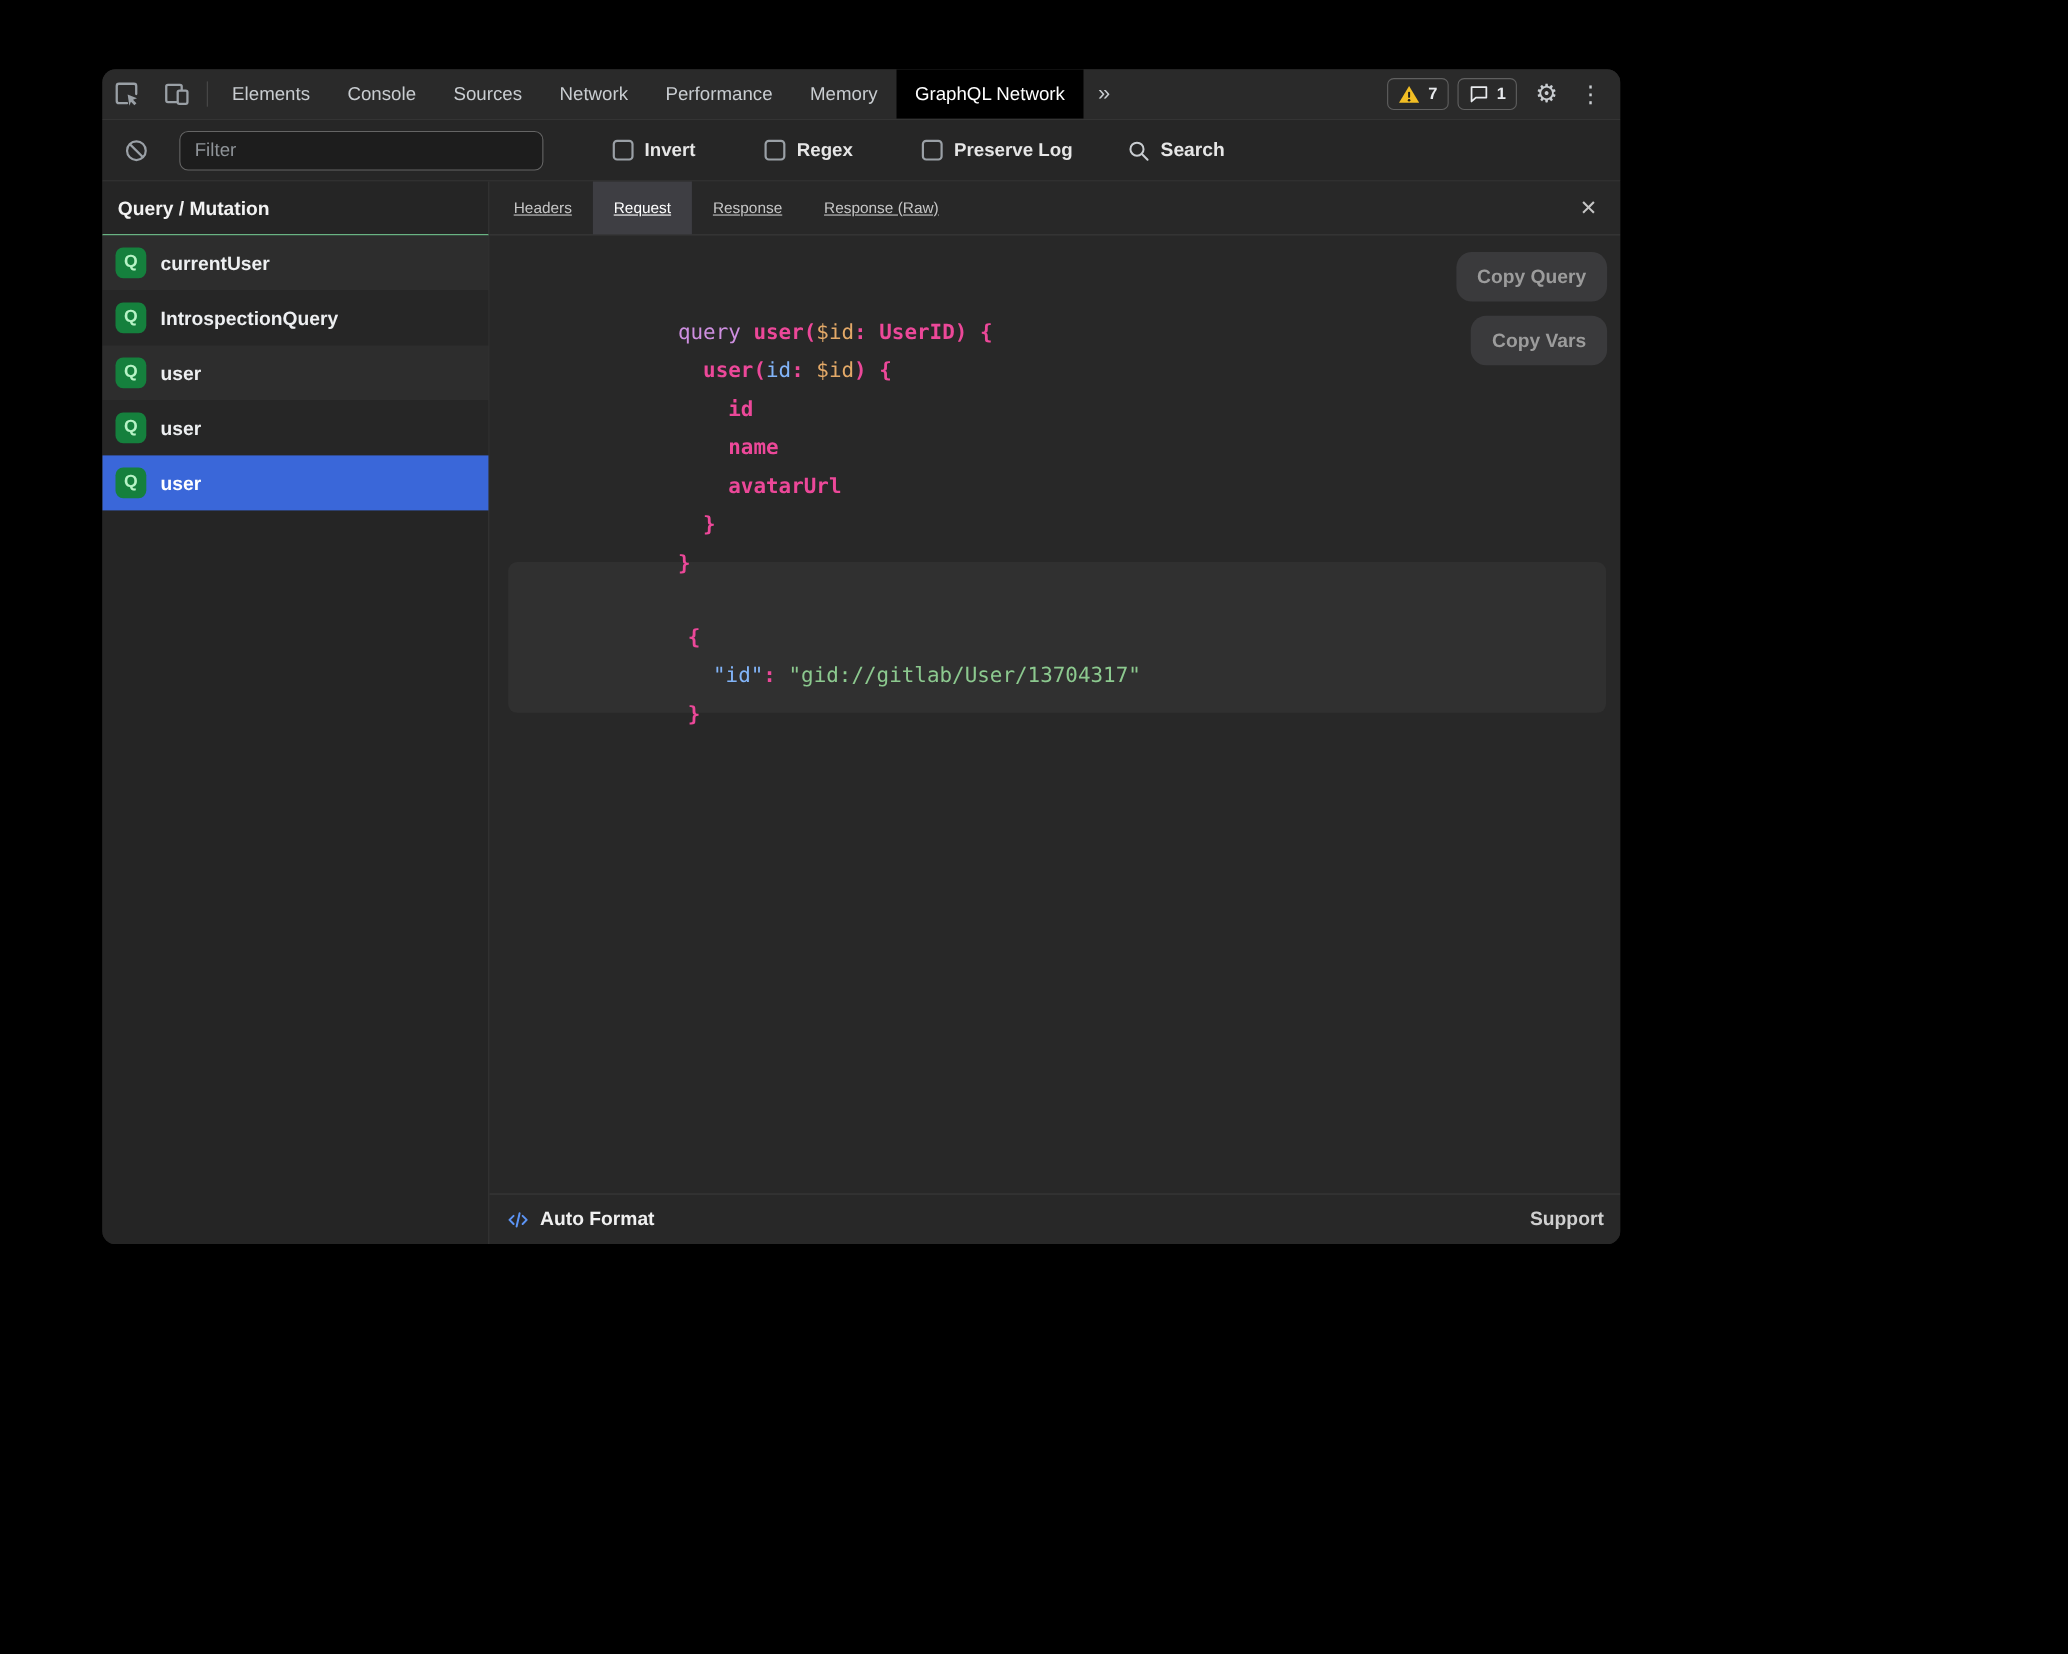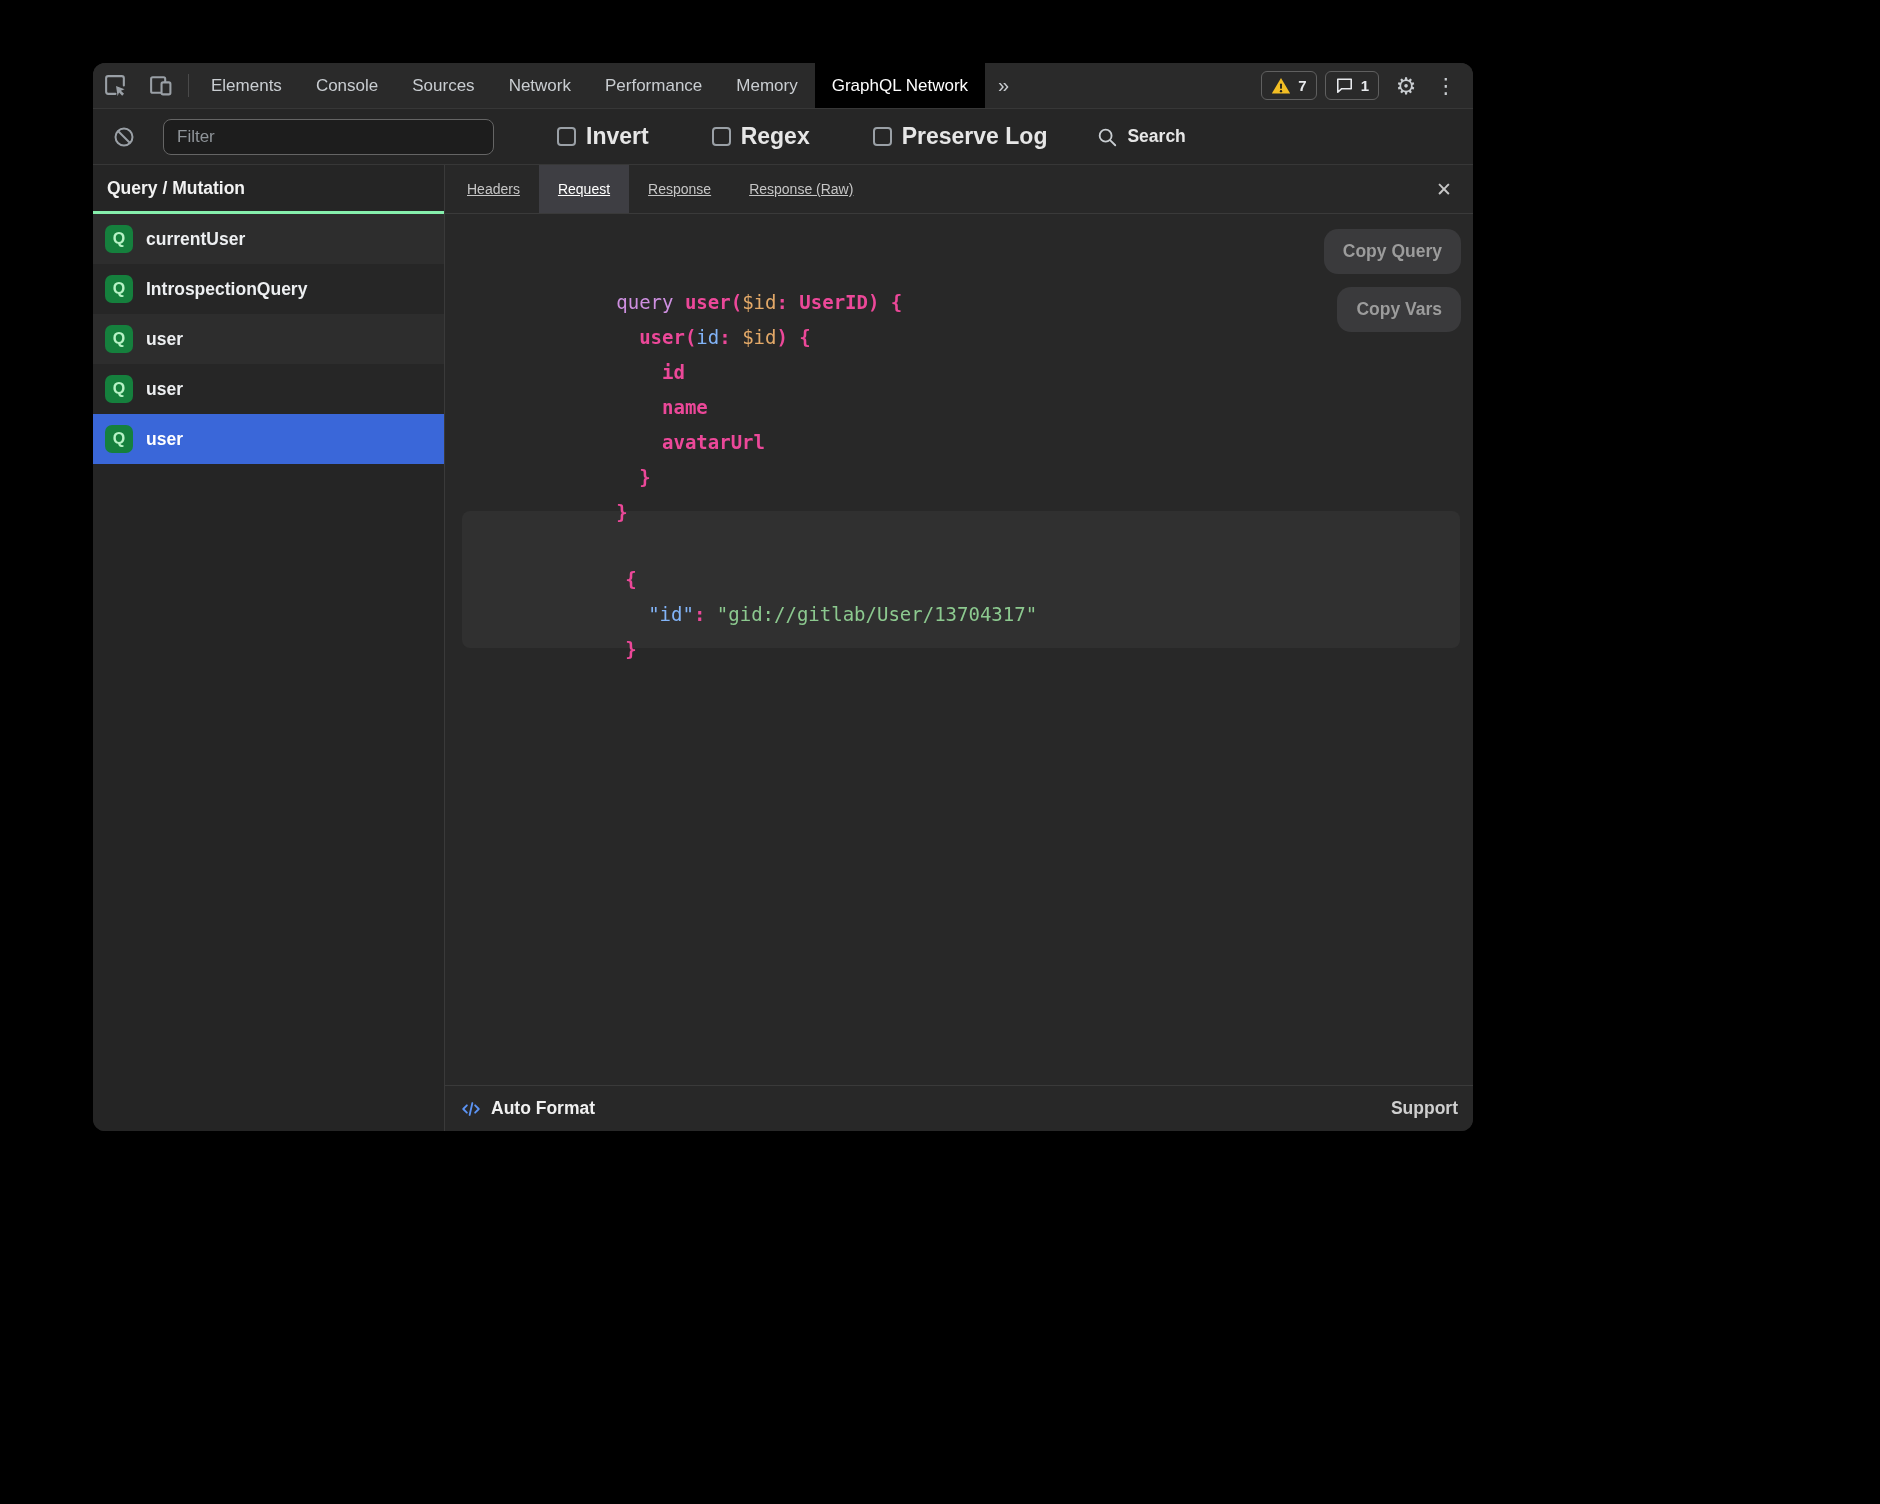--- a/index.html
+++ b/index.html
@@ -36,31 +36,31 @@
     color:#c9cdd1; font-family:"DejaVu Sans", sans-serif; font-size:23px; }
   .glyph-btn.kebab { width:26px; font-size:21px; }
 
   
   .filterbar { flex:none; height:57px; background:#262626; border-top:1px solid #373737;
     border-bottom:1px solid #373737; display:flex; align-items:center; padding:0 19px;gap:13px; }
   .clear-btn { color:#9aa0a6; display:flex; align-items:center; margin-right:14px; }
   .filter-input { width:331px; height:36px; background:#1d1d1d; border:1px solid #656565; border-radius:8px;
     color:#e8eaed; font-size:17px; padding:0 13px; outline:none; font-family:inherit; }
   .filter-input::placeholder { color:#8f9499; }
-  .chk { display:flex; align-items:center; gap:10px; margin-left:34px; font-size:23px; font-weight:bold; color:#e6e6e6; cursor:default;padding-left:16px; }
+  .chk { display:flex; align-items:center; gap:10px; margin-left:34px; font-size:17px; font-weight:bold; color:#e6e6e6; cursor:default;padding-left:16px; }
   .chk .box { width:19px; height:19px; border:2px solid #9aa0a6; border-radius:4px; background:transparent; flex:none; }
   .search-ctl { display:flex; align-items:center; gap:9px; margin-left:36px; font-size:17.5px; font-weight:bold; color:#e6e6e6; }
   .search-ctl svg { color:#c9cdd1; }
 
   
   .main { flex:1; display:flex; min-height:0; }
 
   .sidebar { flex:none; width:352px; background:#252525; border-right:1px solid #3a3a3a; display:flex; flex-direction:column; }
   .sidebar-header { flex:none; height:49px; display:flex; align-items:center; padding:0 14px;
-    font-weight:bold; font-size:17.5px; color:#f2f2f2; border-bottom:3px solid #86efac; }
+    font-weight:bold; font-size:17.5px; color:#f2f2f2; border-bottom:1px solid #86efac; }
   .q-item { flex:none; height:50px; display:flex; align-items:center; gap:13px; padding:0 12px;
     font-weight:bold; font-size:17.5px; color:#edeff1; }
   .q-item.odd { background:#2d2d2d; }
   .q-item.even { background:#262626; }
   .q-item.selected { background:#3a67d9; color:#fff; }
   .q-badge { width:28px; height:28px; border-radius:7px; background:#15803d; color:#b7f3c6;
     display:flex; align-items:center; justify-content:center; font-weight:bold; font-size:16px; flex:none; }
 
   .detail { flex:1; min-width:0; background:#282828; display:flex; flex-direction:column; }
   .detail-tabs { flex:none; height:49px; display:flex; align-items:stretch; border-bottom:1px solid #3a3a3a; padding-left:3px; }

